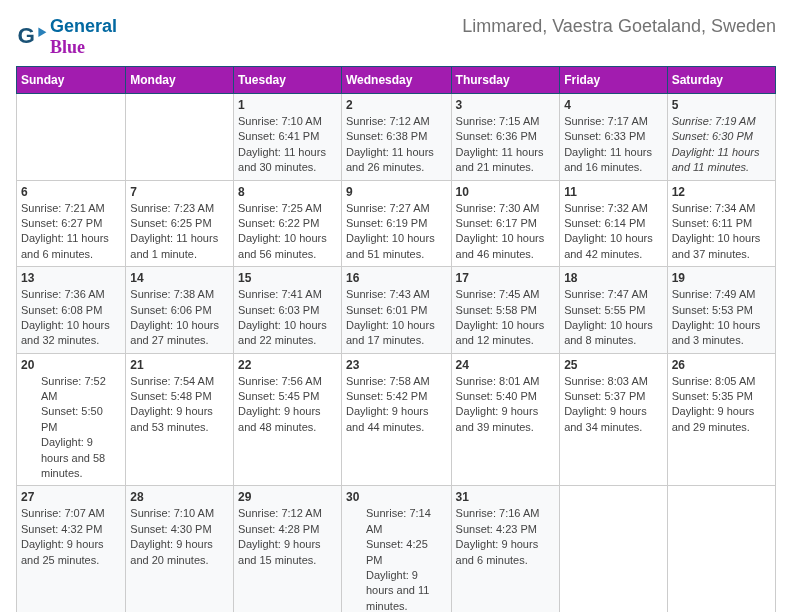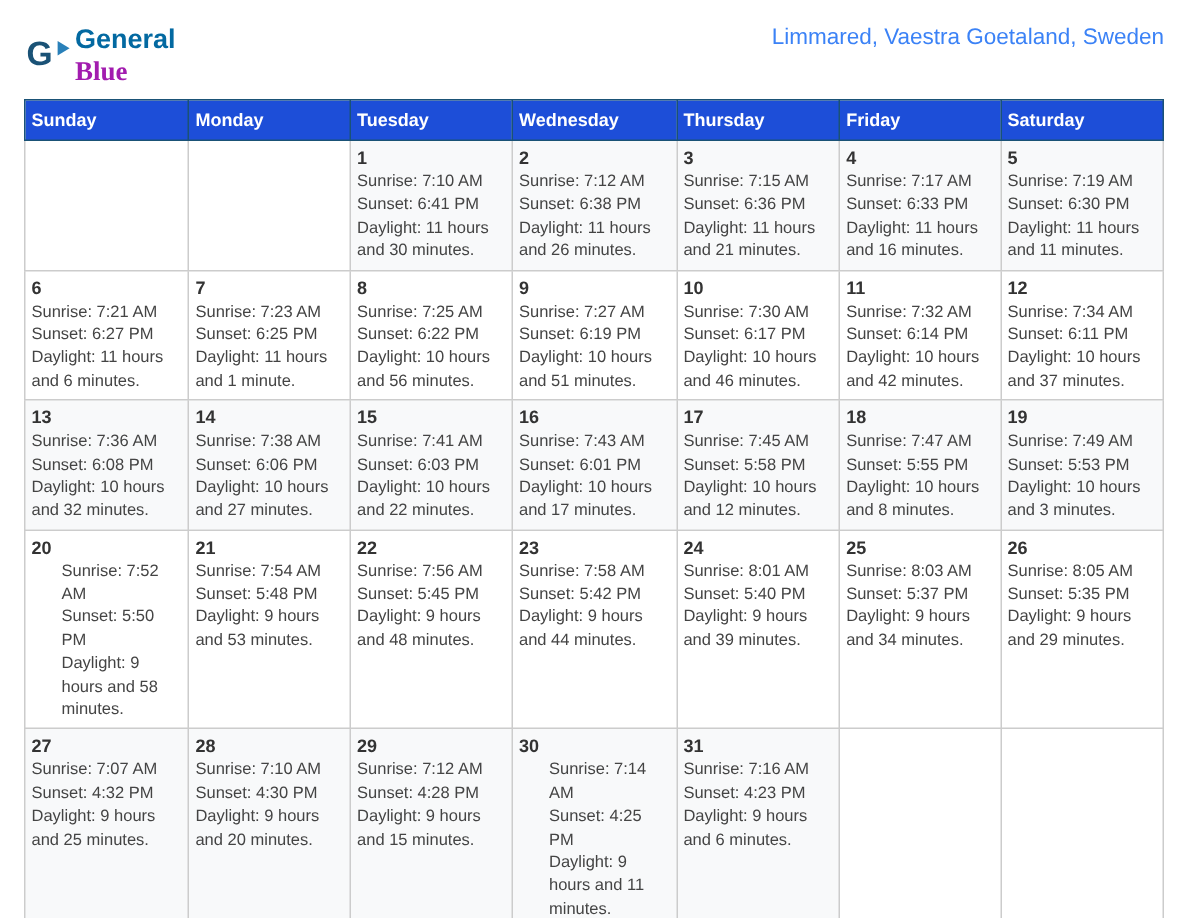--- a/index.html
+++ b/index.html
@@ -32,30 +32,30 @@
     }
     .title-block {
       text-align: right;
     }
     .month-title {
       font-size: 36px;
       color: #333;
       font-weight: normal;
     }
     .location-title {
-      font-size: 15px;
-      color: #3b82f6;
+      font-size: 18px;
+      color: #737373;
     }
     table {
       width: 100%;
       border-collapse: collapse;
       margin-top: 8px;
     }
     thead tr th {
-      background-color: #1d4ed8;
+      background-color: #a21caf;
       color: #fff;
       font-size: 12px;
       padding: 6px 4px;
       text-align: left;
       border: 1px solid #1a5276;
     }
     tbody tr td {
       vertical-align: top;
       border: 1px solid #ccc;
       padding: 4px;
@@ -139,21 +139,21 @@
 Daylight: 11 hours and 21 minutes.</div>
         </td>
         <td>
           <span class="day-number">4</span>
           <div class="day-detail" style="white-space: pre-line;">Sunrise: 7:17 AM
 Sunset: 6:33 PM
 Daylight: 11 hours and 16 minutes.</div>
         </td>
         <td>
           <span class="day-number">5</span>
-          <div class="day-detail" style="white-space: pre-line;">Sunrise: 7:19 AM
+          <div class="day-detail" style="white-space: pre-line; font-style: italic;">Sunrise: 7:19 AM
 Sunset: 6:30 PM
 Daylight: 11 hours and 11 minutes.</div>
         </td>
       </tr>
       <tr>
         <td>
           <span class="day-number">6</span>
           <div class="day-detail" style="white-space: pre-line;">Sunrise: 7:21 AM
 Sunset: 6:27 PM
 Daylight: 11 hours and 6 minutes.</div>

